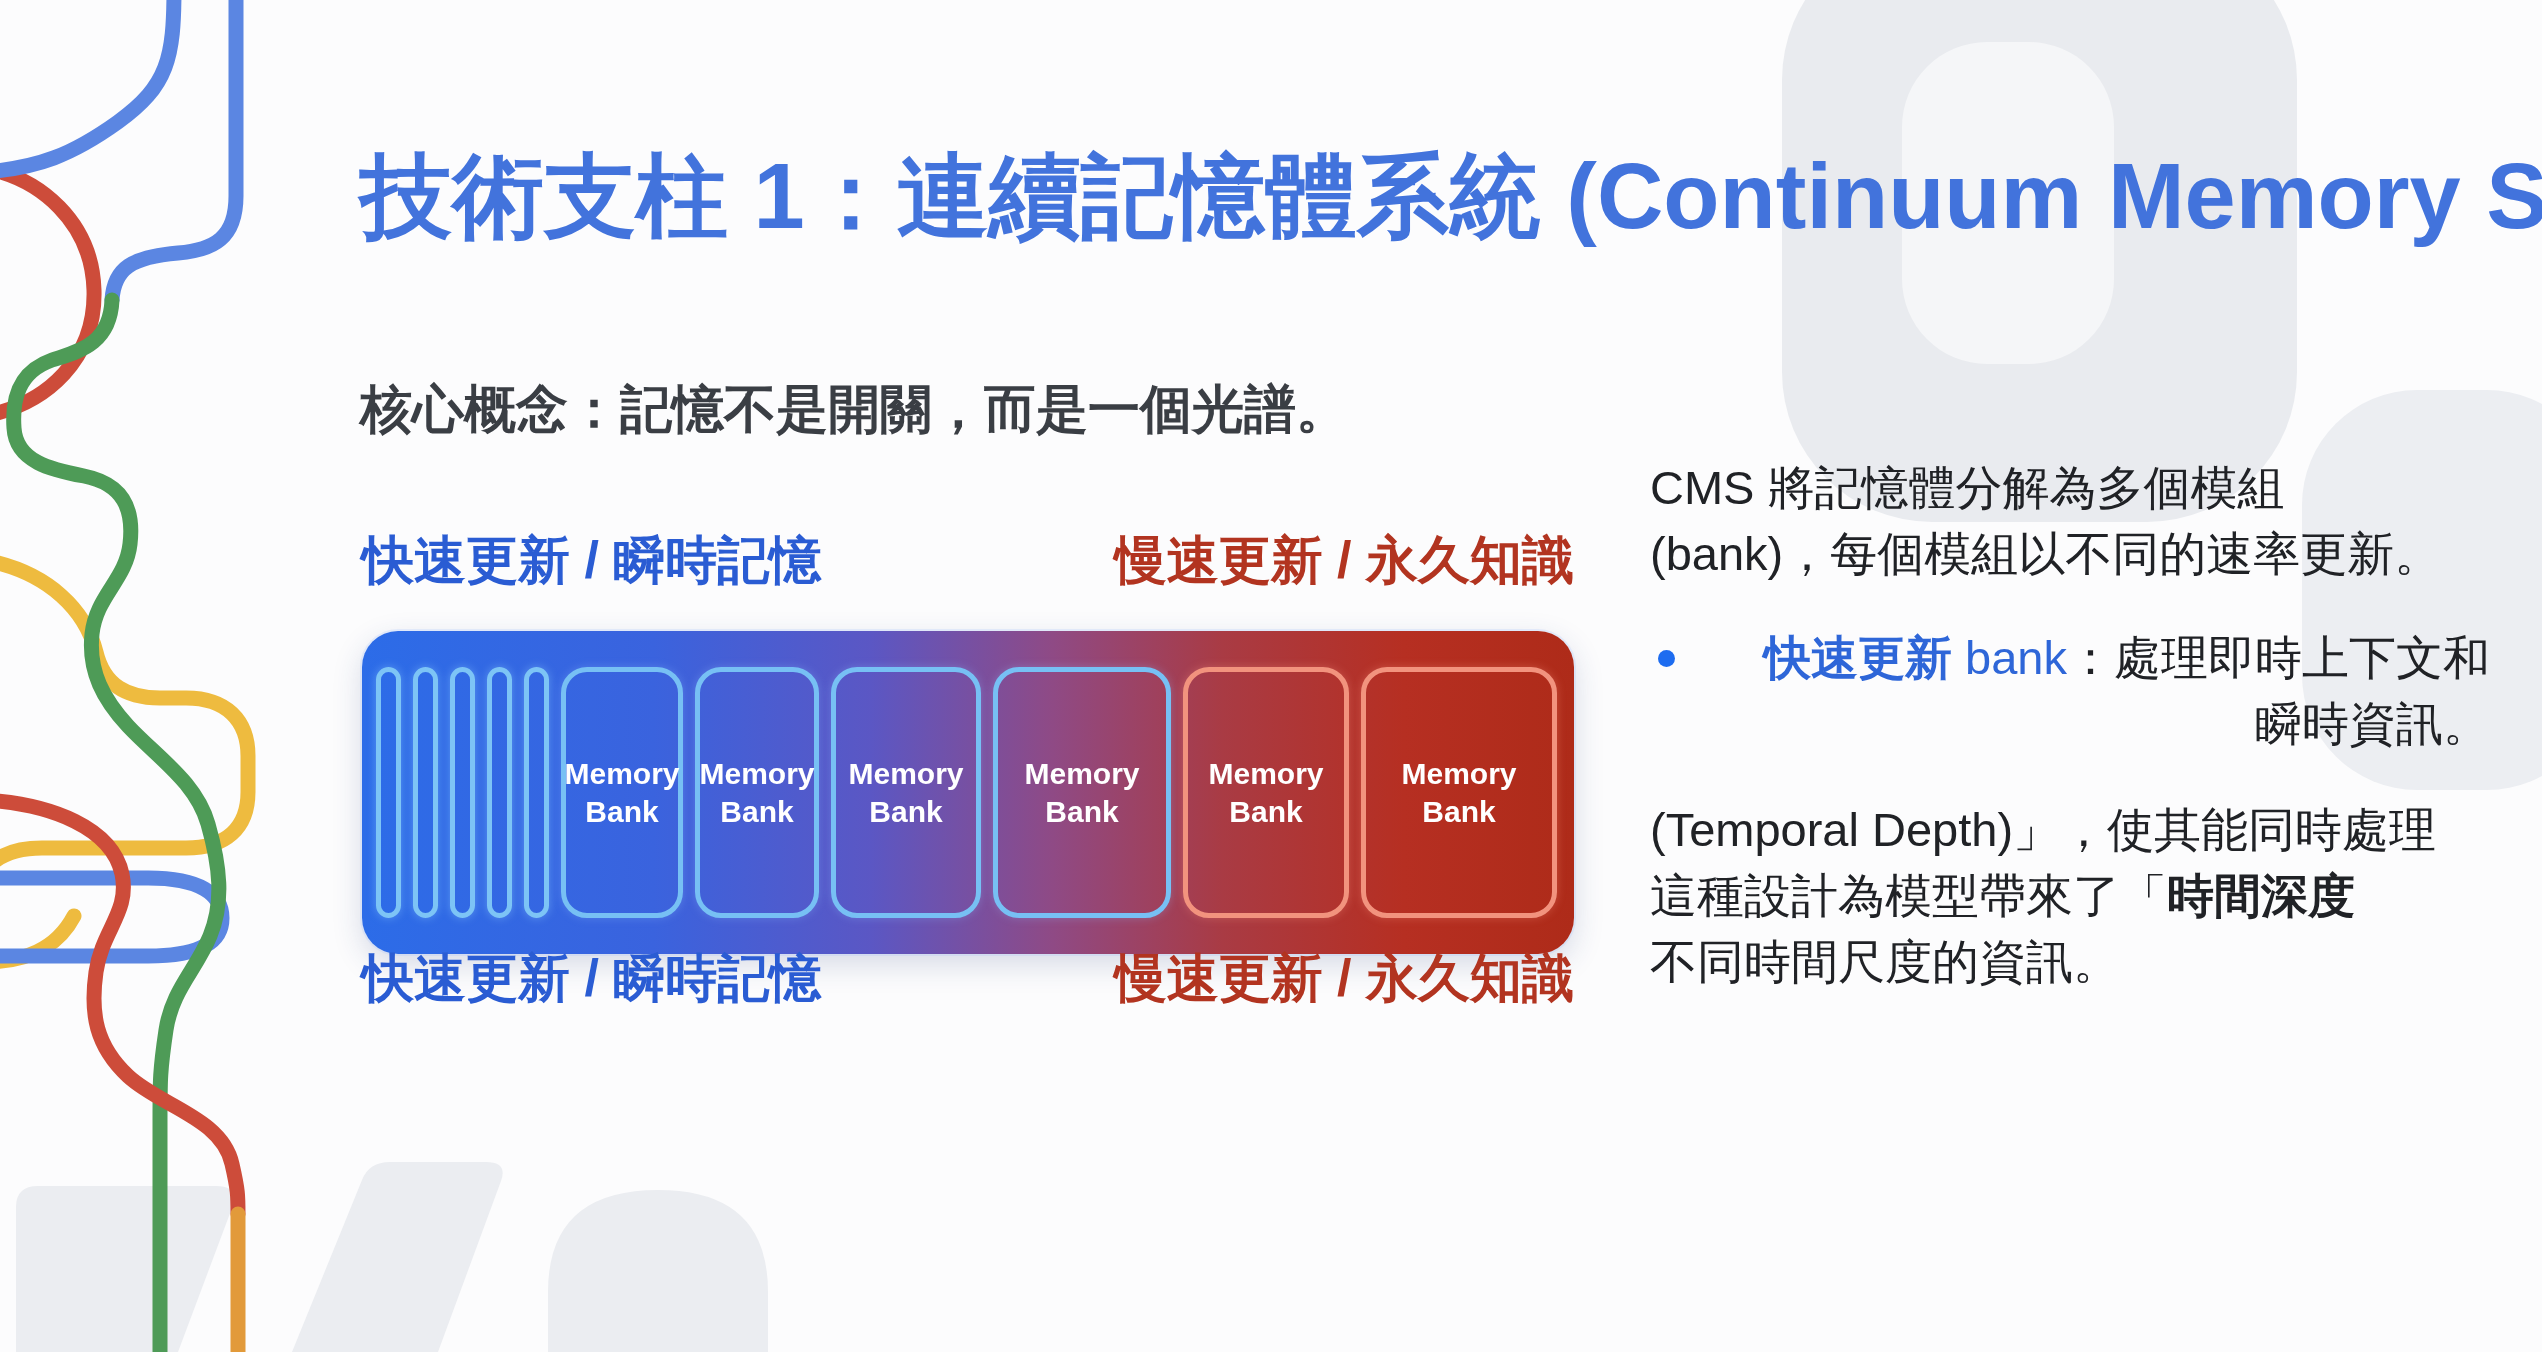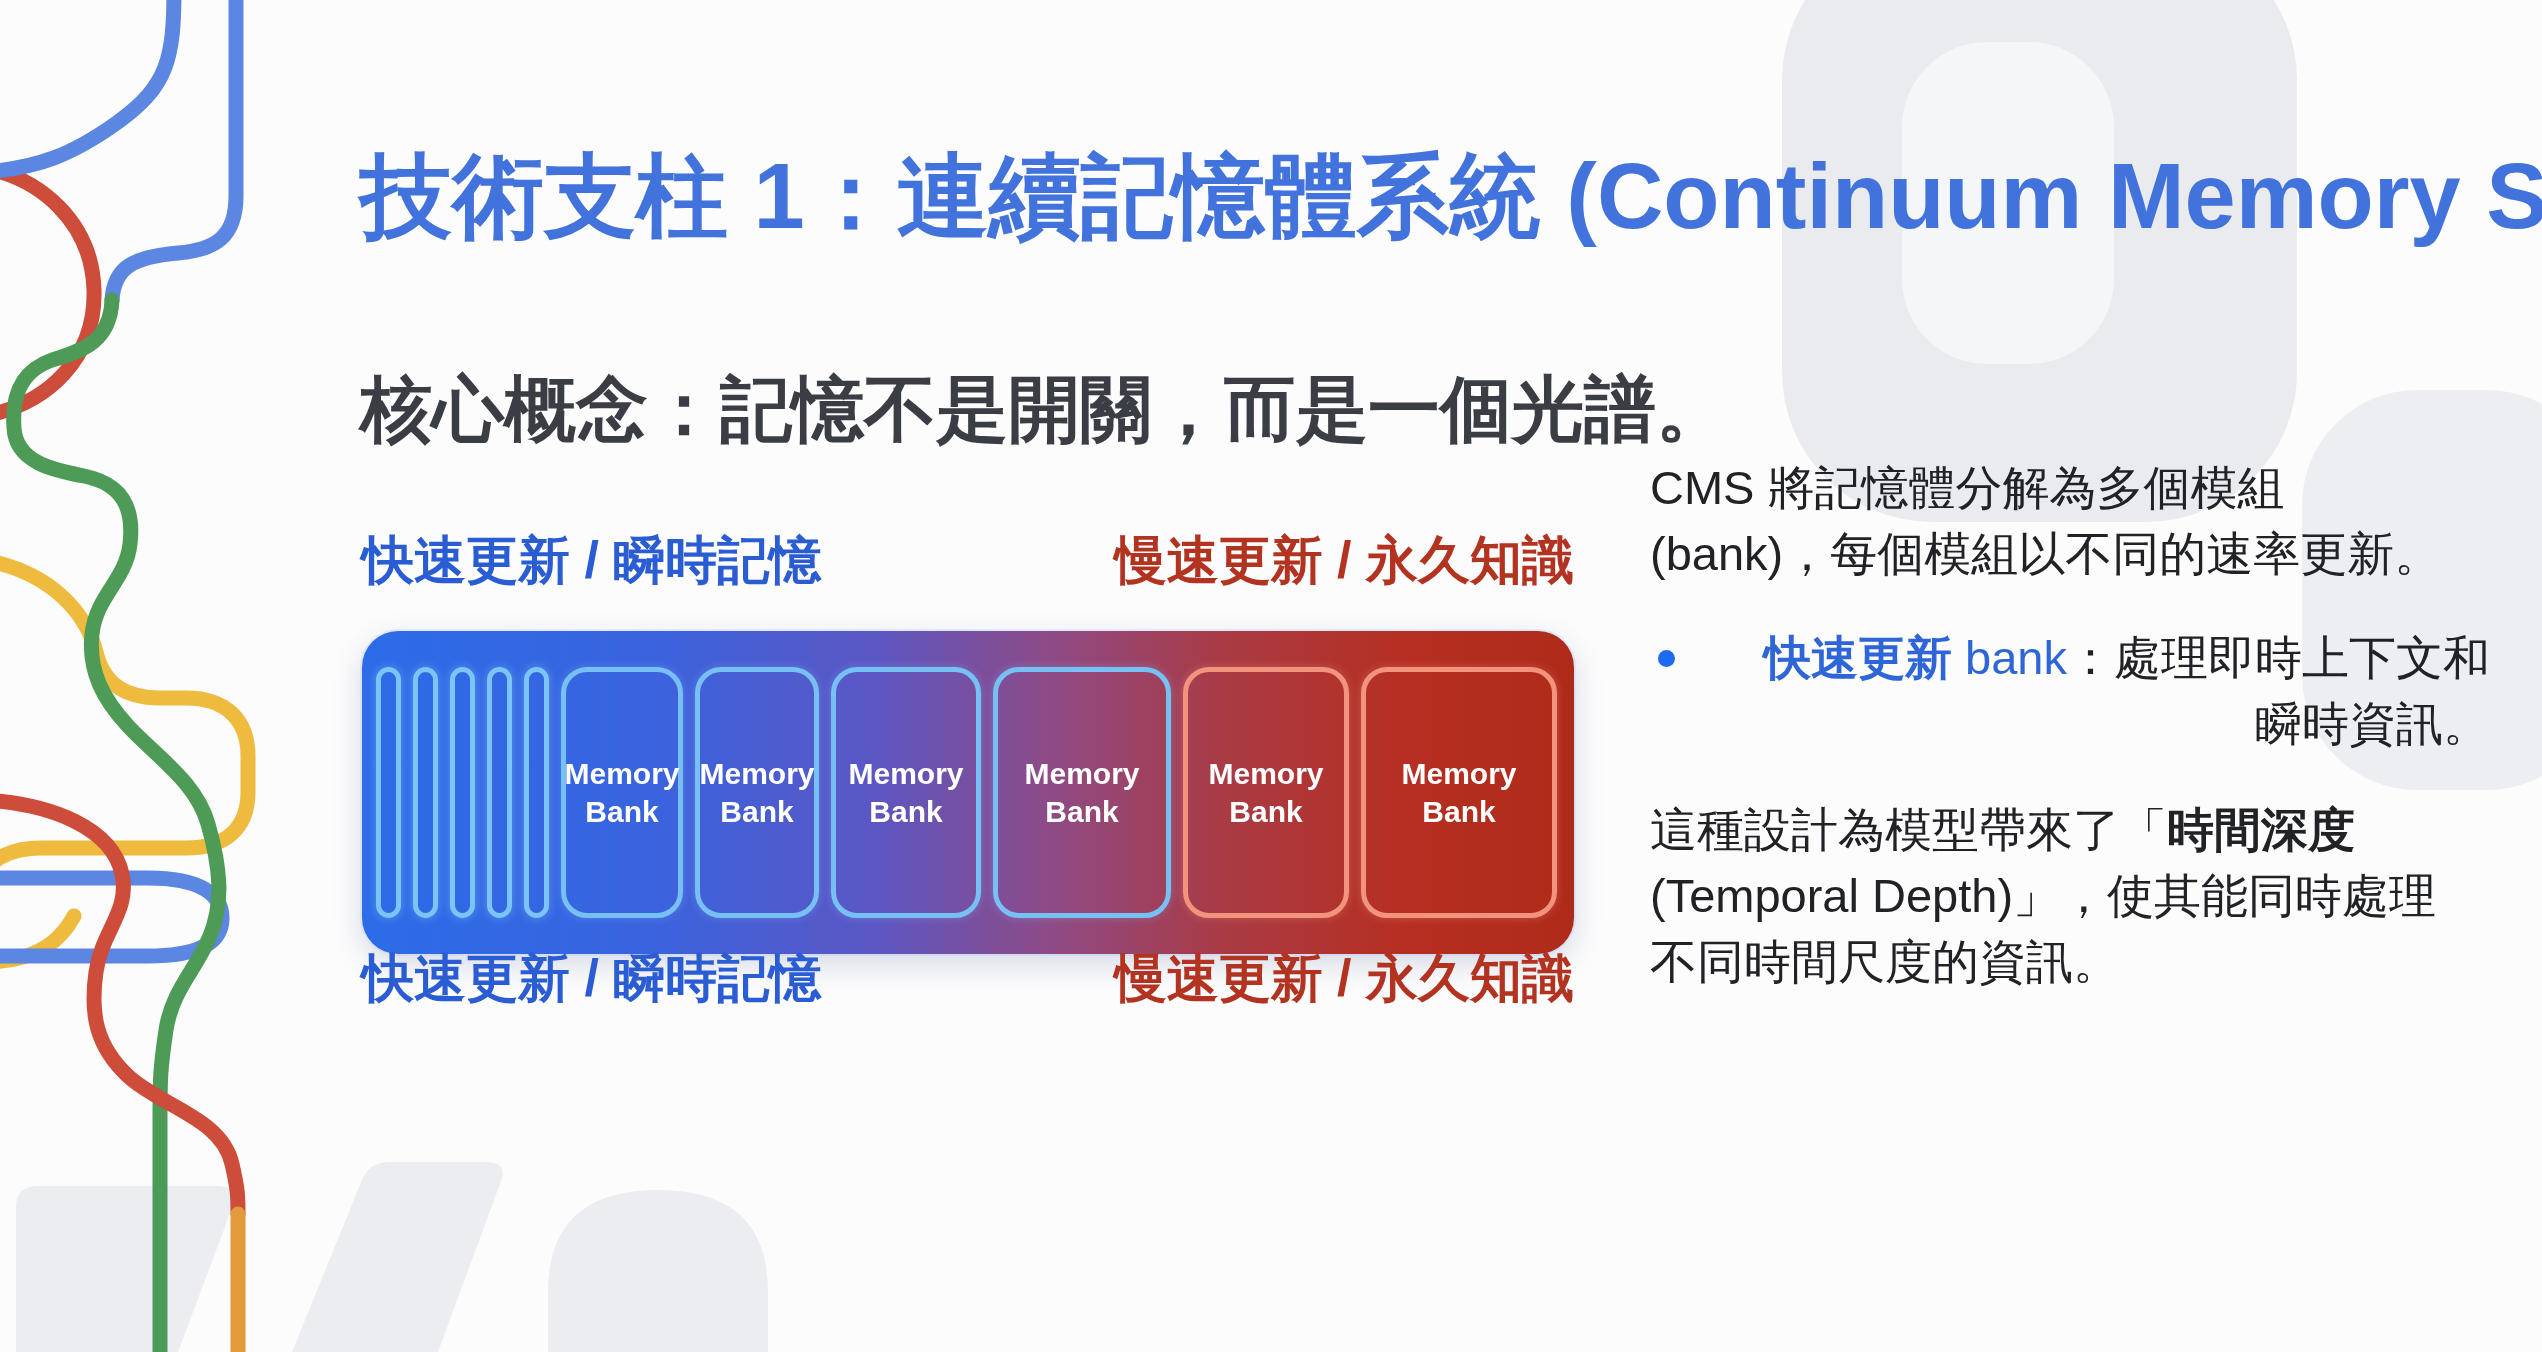--- a/index.html
+++ b/index.html
@@ -13,21 +13,21 @@
   .layer{position:absolute;z-index:2;}
 
   
   .title{
     left:360px;top:140px;width:2120px;
     font-size:92px;line-height:112px;font-weight:bold;color:#4273dc;
     letter-spacing:0px;white-space:nowrap;
   }
   .subtitle{
     left:360px;top:366px;width:1500px;
-    font-size:72px;line-height:86px;font-weight:bold;color:#3a3e44;
+    font-size:52px;line-height:86px;font-weight:bold;color:#3a3e44;
     white-space:nowrap;
   }
 
   
   .label-row{
     left:362px;width:1212px;display:flex;justify-content:space-between;
     font-size:52px;font-weight:bold;line-height:60px;
   }
   .label-row.top{top:530px;}
   .label-row.bottom{top:948px;}
@@ -159,17 +159,17 @@
 
   <div class="bullets">
     <div class="bullet">
       <span class="dot blue"></span>
       <span class="line"><span class="accent-blue b">快速更新</span><span class="accent-blue"> bank</span><span>：處理即時上下文和</span></span>
       <span class="line">瞬時資訊。</span>
     </div>
   </div>
 
   <div class="para2">
+    <span class="line">(Temporal Depth)」，使其能同時處理</span>
     <span class="line"><span>這種設計為模型帶來了「</span><span class="b">時間深度</span></span>
-    <span class="line">(Temporal Depth)」，使其能同時處理</span>
     <span class="line">不同時間尺度的資訊。</span>
   </div>
 </div>
 
 </body></html>

